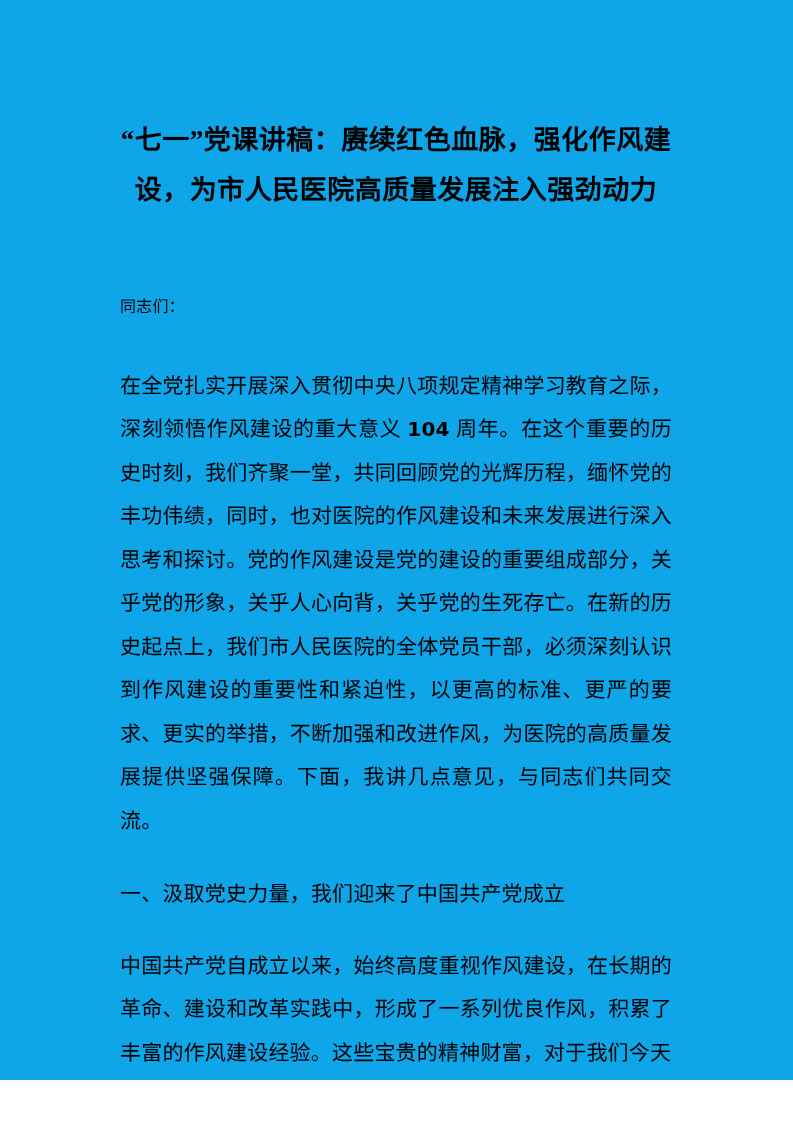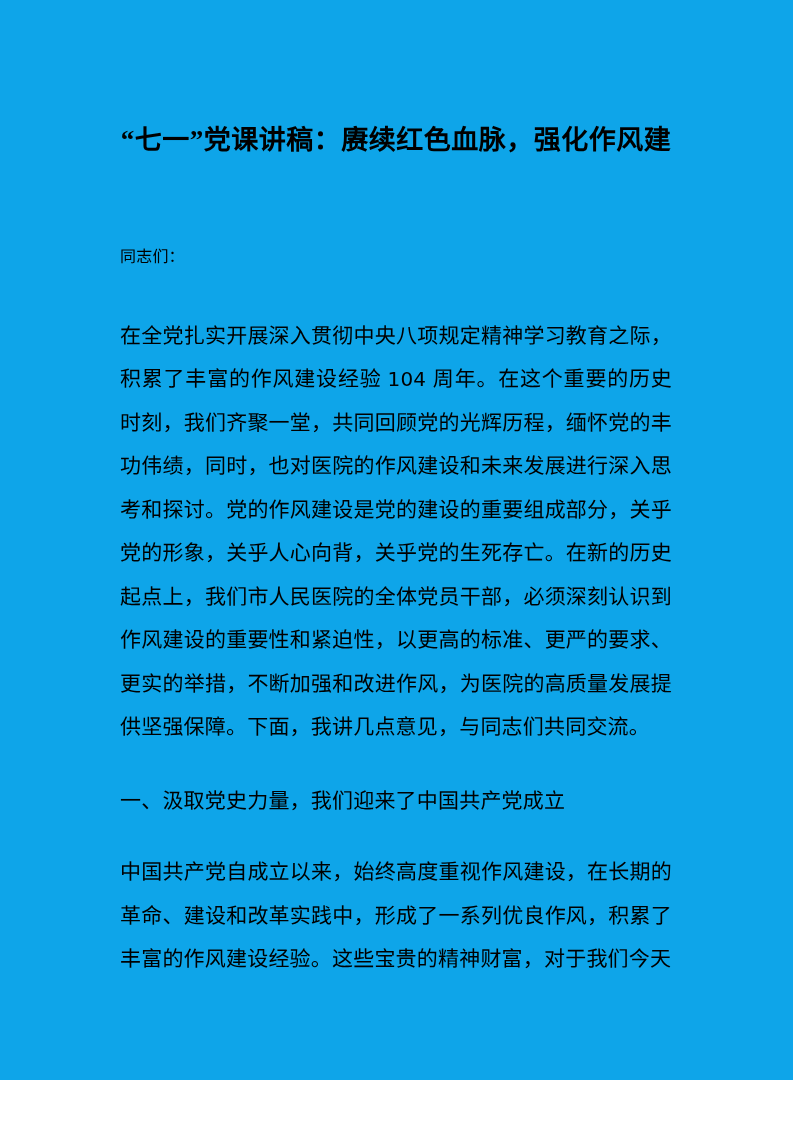--- a/index.html
+++ b/index.html
@@ -52,37 +52,38 @@
     font-size: 21px;
     line-height: 43.5px;
     font-weight: normal;
     letter-spacing: 0.2px;
   }
   .body-para.second {
     margin-top: 28px;
   }
   .latin-number {
     font-family: "DejaVu Sans", "Liberation Sans", sans-serif;
-    font-weight: 400;
+    font-weight: 700;
     font-size: 20px;
     margin: 0 6px;
   }
 </style>
 </head>
 <body>
 
 <div class="page">
   <div class="content">
 
     <h1 class="doc-title">
       <span class="title-line">“七一”党课讲稿：赓续红色血脉，强化作风建</span>
+      <span class="title-line">设，为市人民医院高质量发展注入强劲动力</span>
     </h1>
 
     <p class="salutation">同志们：</p>
 
-    <p class="body-para"><span>在全党扎实开展深入贯彻中央八项规定精神学习教育之际，积累了丰富的作风建设经验</span><span class="latin-number">104</span><span>周年。在这个重要的历史时刻，我们齐聚一堂，共同回顾党的光辉历程，缅怀党的丰功伟绩，同时，也对医院的作风建设和未来发展进行深入思考和探讨。党的作风建设是党的建设的重要组成部分，关乎党的形象，关乎人心向背，关乎党的生死存亡。在新的历史起点上，我们市人民医院的全体党员干部，必须深刻认识到作风建设的重要性和紧迫性，以更高的标准、更严的要求、更实的举措，不断加强和改进作风，为医院的高质量发展提供坚强保障。下面，我讲几点意见，与同志们共同交流。</span></p>
+    <p class="body-para"><span>在全党扎实开展深入贯彻中央八项规定精神学习教育之际，深刻领悟作风建设的重大意义</span><span class="latin-number">104</span><span>周年。在这个重要的历史时刻，我们齐聚一堂，共同回顾党的光辉历程，缅怀党的丰功伟绩，同时，也对医院的作风建设和未来发展进行深入思考和探讨。党的作风建设是党的建设的重要组成部分，关乎党的形象，关乎人心向背，关乎党的生死存亡。在新的历史起点上，我们市人民医院的全体党员干部，必须深刻认识到作风建设的重要性和紧迫性，以更高的标准、更严的要求、更实的举措，不断加强和改进作风，为医院的高质量发展提供坚强保障。下面，我讲几点意见，与同志们共同交流。</span></p>
 
     <h2 class="section-heading">一、汲取党史力量，我们迎来了中国共产党成立</h2>
 
     <p class="body-para second">中国共产党自成立以来，始终高度重视作风建设，在长期的革命、建设和改革实践中，形成了一系列优良作风，积累了丰富的作风建设经验。这些宝贵的精神财富，对于我们今天</p>
 
   </div>
 </div>
 
 </body></html>

